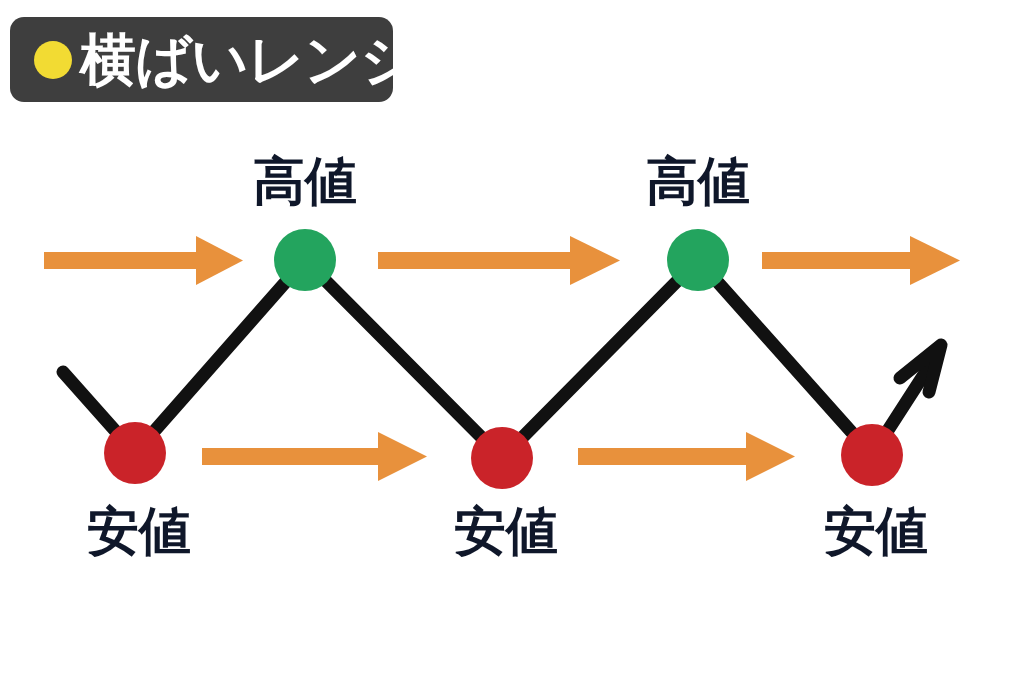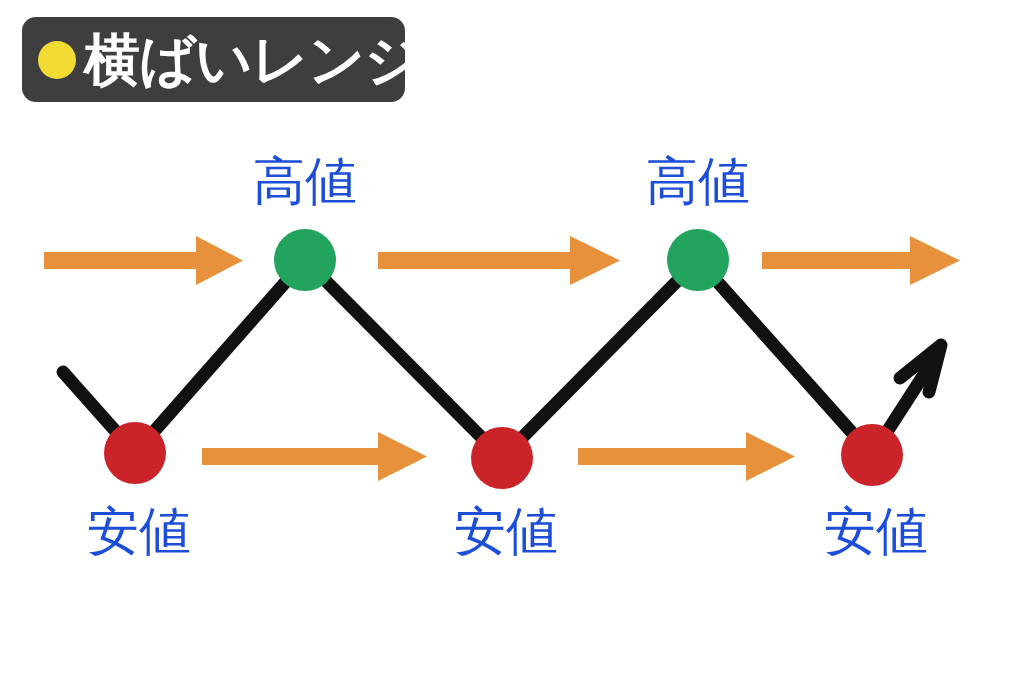--- a/index.html
+++ b/index.html
@@ -23,22 +23,21 @@
     position: absolute;
     left: 10px;
     top: 17px;
     width: 383px;
     height: 85px;
     background: #3e3e3e;
     border-radius: 14px;
     display: flex;
     align-items: center;
     box-sizing: border-box;
-    padding-left: 16px;
-    margin-left: 12px;
+    padding-left: 24px;
   }
   #badge-dot {
     width: 38px;
     height: 38px;
     border-radius: 50%;
     background: #f2db33;
     flex: 0 0 auto;
   }
   #badge-text {
     color: #ffffff;
@@ -56,22 +55,22 @@
     left: 0;
     top: 0;
     width: 1024px;
     height: 683px;
   }
 
   
   .node-label {
     position: absolute;
     font-size: 52px;
-    font-weight: normal;
-    color: #1d4ed8;
+    font-weight: bold;
+    color: #0f172a;
     line-height: 1;
     white-space: nowrap;
     transform: translate(-50%, -50%);
   }
 </style>
 </head>
 <body>
 
 <div id="stage">
 

